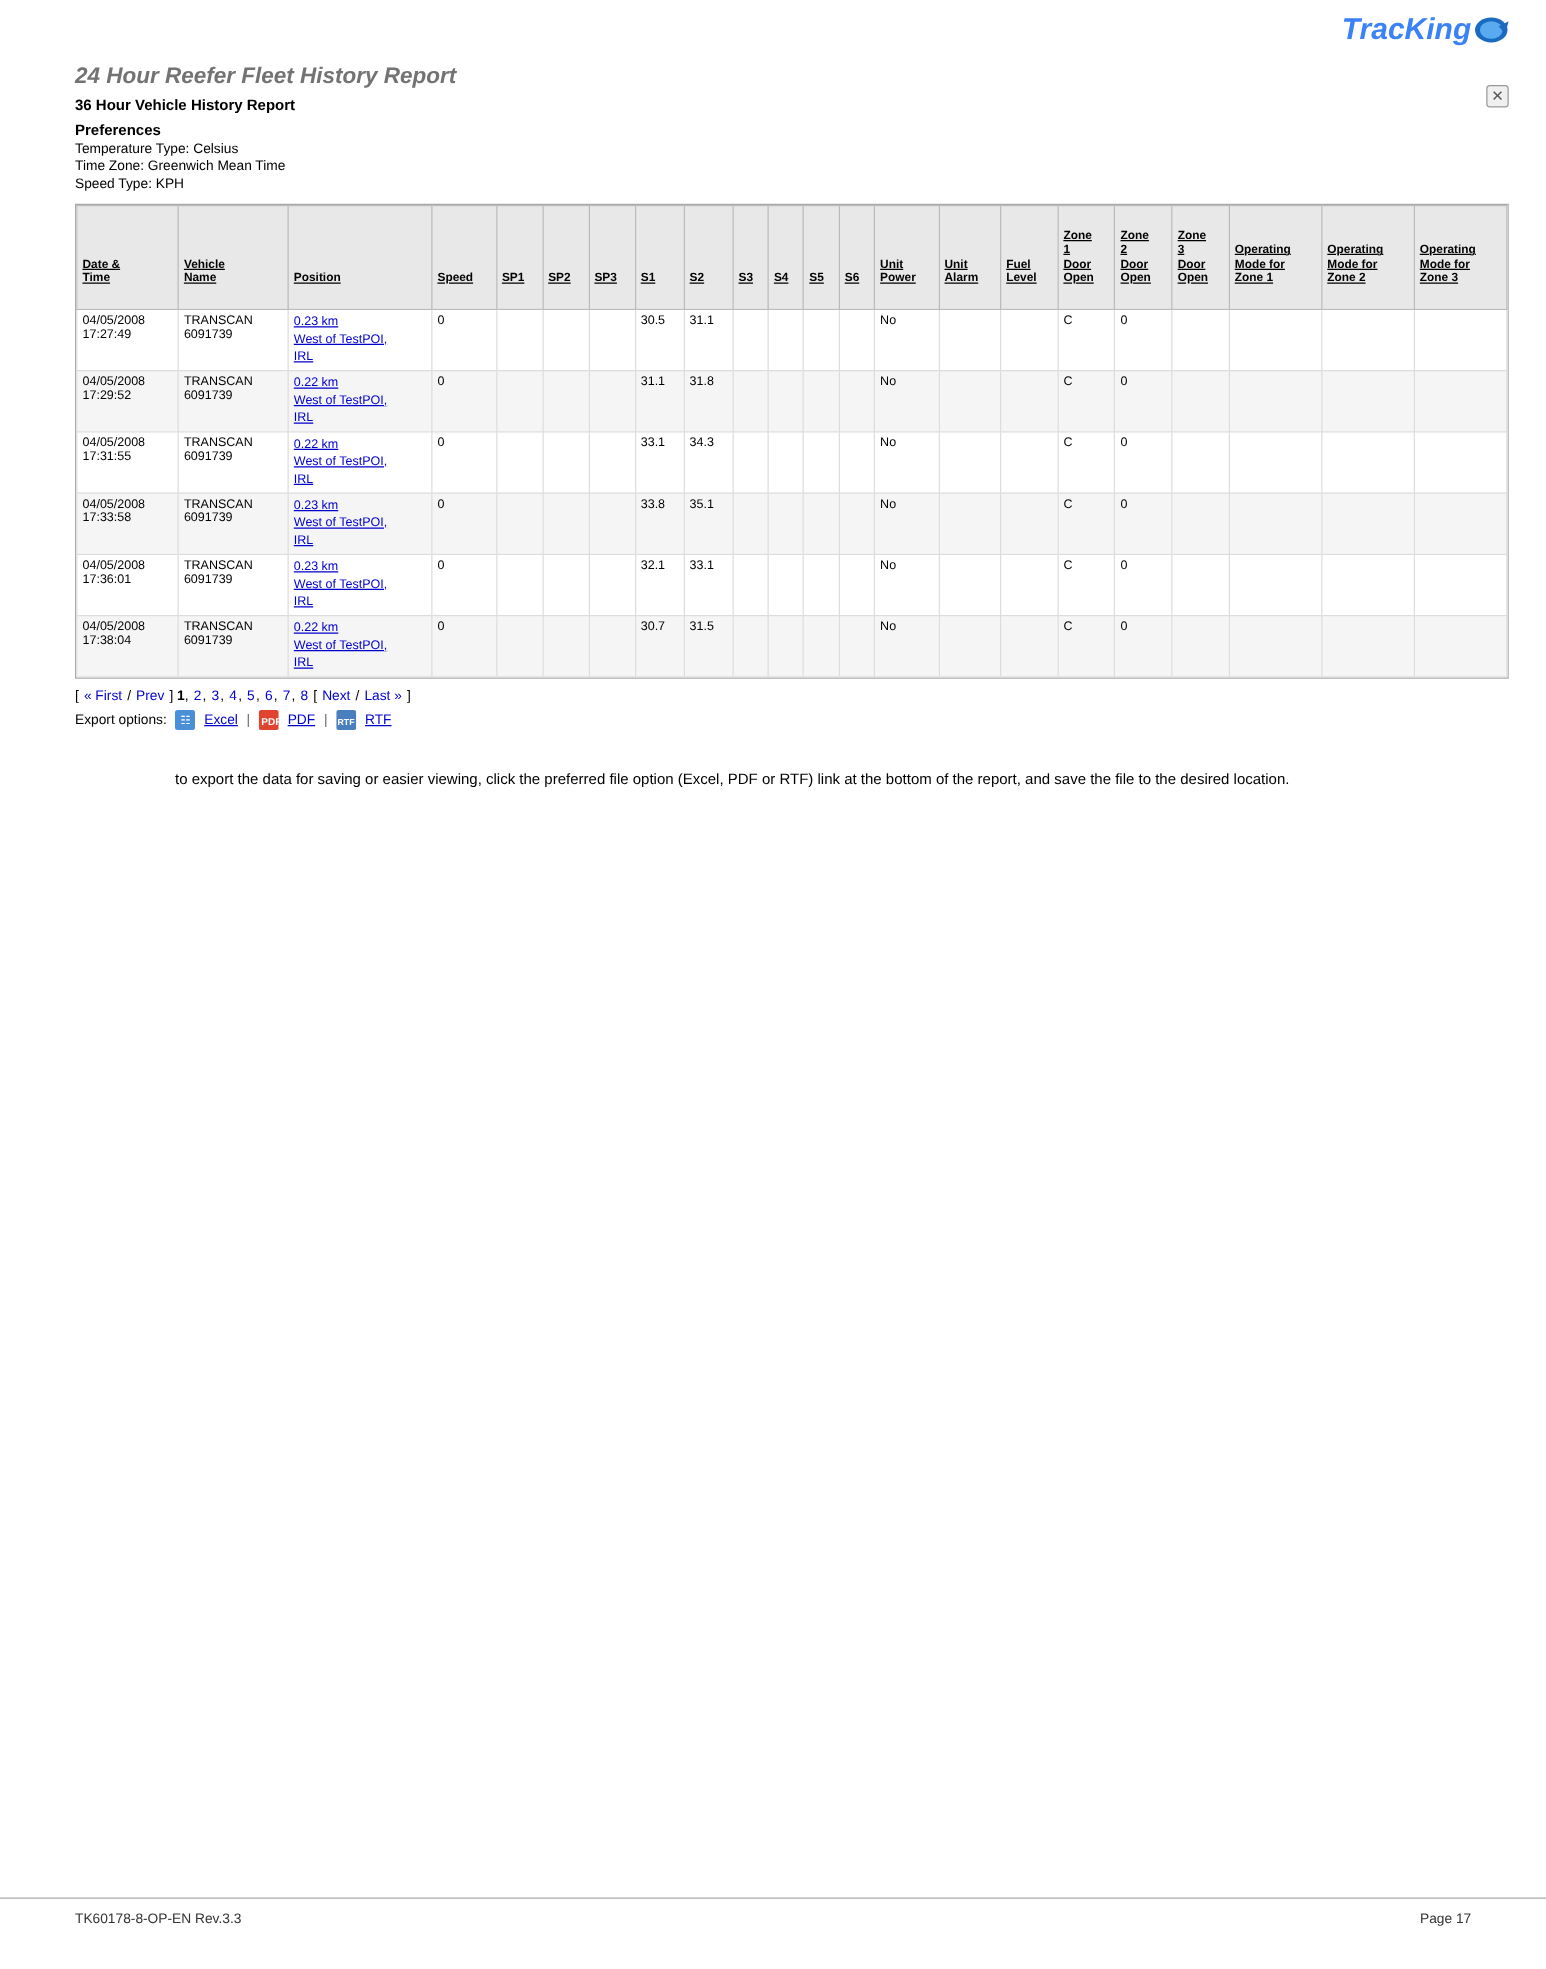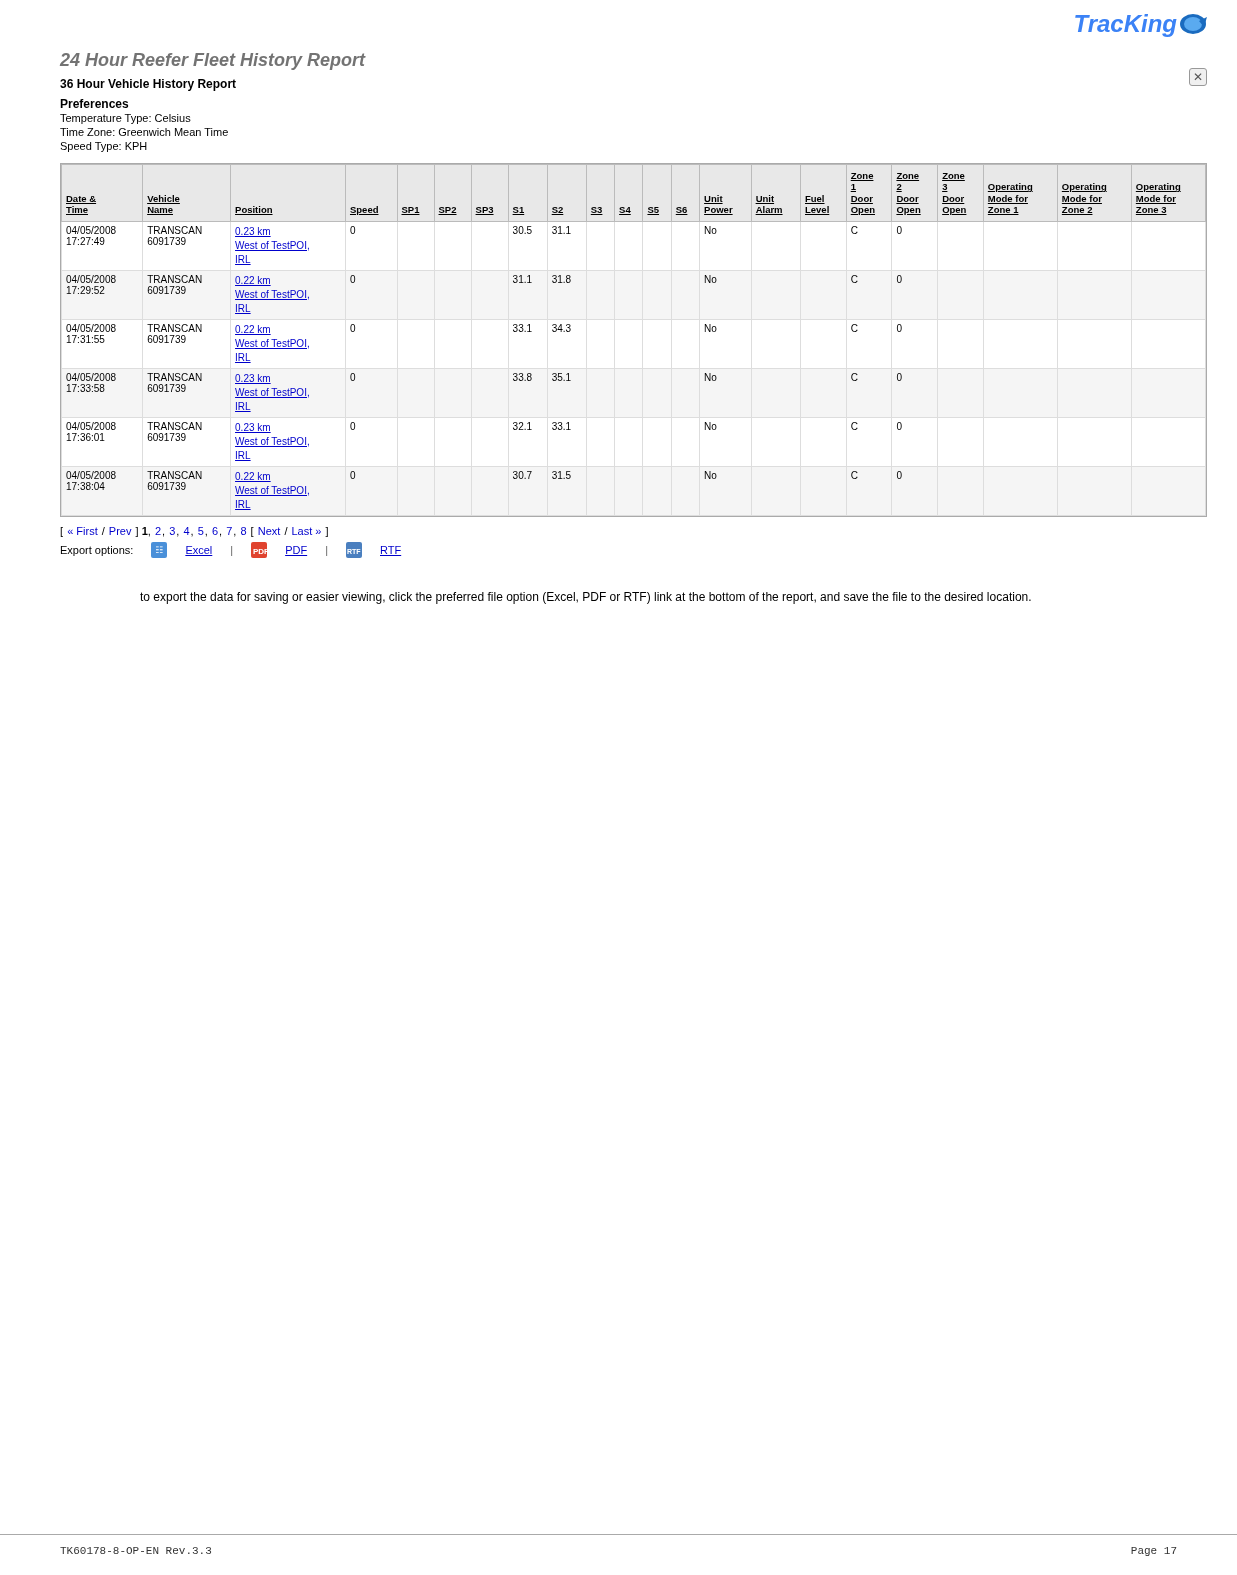--- a/index.html
+++ b/index.html
@@ -62,21 +62,21 @@
 
     .report-table {
       width: 100%;
       border-collapse: collapse;
       font-size: 10px;
     }
 
     .report-table th {
       background: #e8e8e8;
       border: 1px solid #bbb;
-      padding: 5px 4px;
+      padding: 18px 4px;
       text-align: left;
       vertical-align: bottom;
       font-weight: bold;
       font-size: 9.5px;
       text-decoration: underline;
       line-height: 1.2;
     }
 
     .report-table td {
       border: 1px solid #ddd;
@@ -109,21 +109,21 @@
       color: #0000cc;
       text-decoration: none;
       margin: 0 1px;
     }
 
     .export-area {
       margin-top: 5px;
       font-size: 11px;
       display: flex;
       align-items: center;
-      gap: 18px;
+      gap: 7px;
     }
     .export-icon {
       display: inline-block;
       width: 16px;
       height: 16px;
       background: #4a90d9;
       border-radius: 2px;
       font-size: 9px;
       color: white;
       text-align: center;
@@ -150,31 +150,30 @@
     }
     .section-3-body {
       font-size: 12px;
       line-height: 1.6;
       padding-left: 60px;
     }
 
     
     .page-footer {
       position: absolute;
-      bottom: 8px;
+      bottom: 24px;
       left: 0;
       right: 0;
       display: flex;
       justify-content: space-between;
       align-items: center;
       padding: 10px 60px;
       border-top: 1px solid #aaa;
       font-size: 11px;
       color: #333;
-      font-family: Liberation Mono, monospace;
     }
 
     
     .close-btn {
       position: absolute;
       top: 68px;
       right: 30px;
       width: 18px;
       height: 18px;
       border: 1px solid #999;

